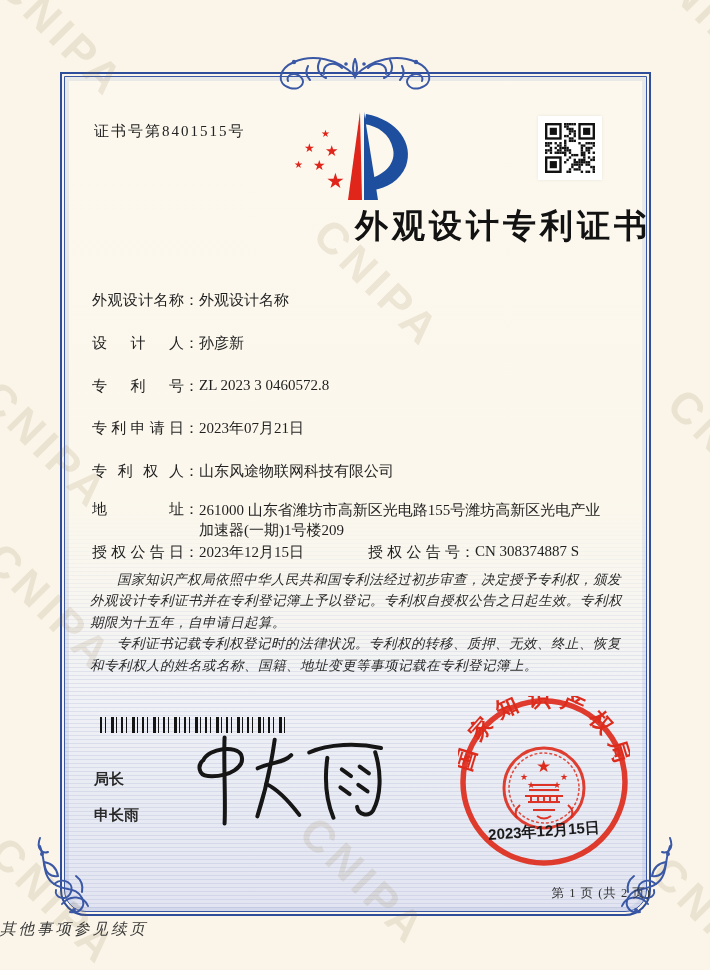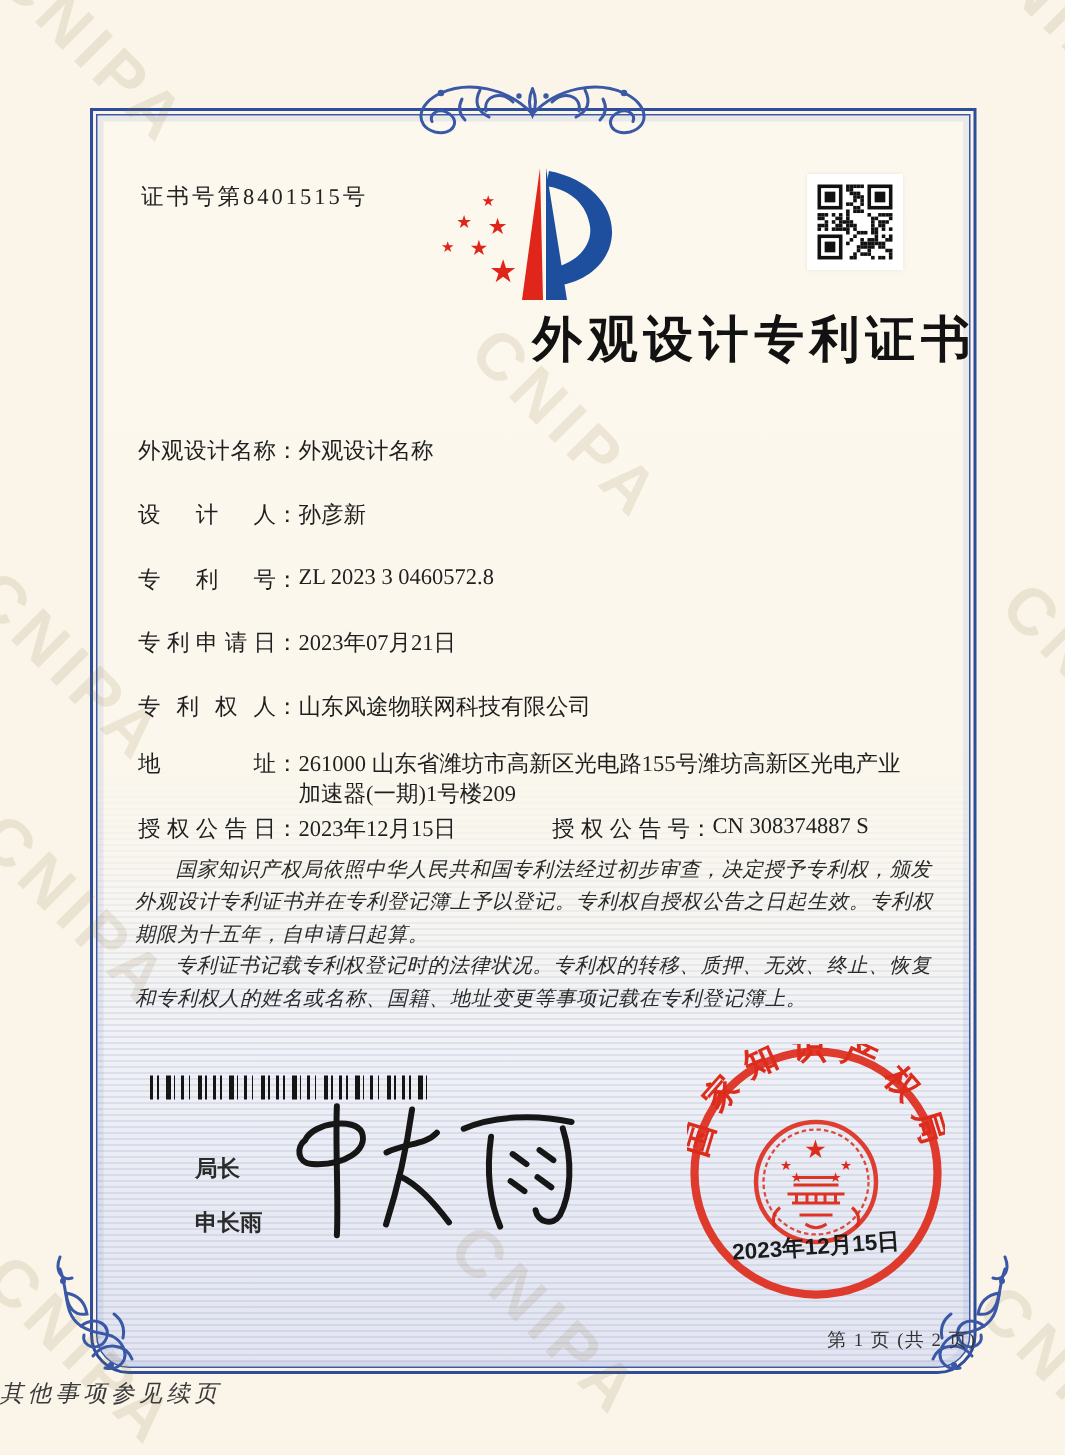--- a/index.html
+++ b/index.html
@@ -67,21 +67,21 @@
     position:absolute;left:40px;top:645px;width:186px;height:16px;
     background:repeating-linear-gradient(90deg,
       #151515 0 2px,transparent 2px 5px,
       #151515 5px 6px,transparent 6px 11px,
       #151515 11px 14px,transparent 14px 16px,
       #151515 16px 17px,transparent 17px 21px);
   }
   .signer{position:absolute;left:34px;top:698px;
     font-family:"Liberation Sans","DejaVu Sans",sans-serif;
     font-size:15px;font-weight:600;color:#2b2b2b;}
-  .signer div{margin-bottom:17px;margin-left:36px;}
+  .signer div{margin-bottom:17px;}
   .signature{position:absolute;left:130px;top:655px;transform:rotate(-2deg);}
   .signature path{stroke:#161616;stroke-width:4;fill:none;
     stroke-linecap:round;stroke-linejoin:round;}
   .seal{position:absolute;left:398px;top:624px;}
   .seal-date{
     position:absolute;left:406px;top:750px;width:156px;text-align:center;
     font-family:"Liberation Sans","DejaVu Sans",sans-serif;
     font-size:15px;font-weight:bold;color:#1b1b1b;transform:rotate(-4deg);
   }
   .page-info{position:absolute;left:0;top:813px;width:100%;text-align:right;

